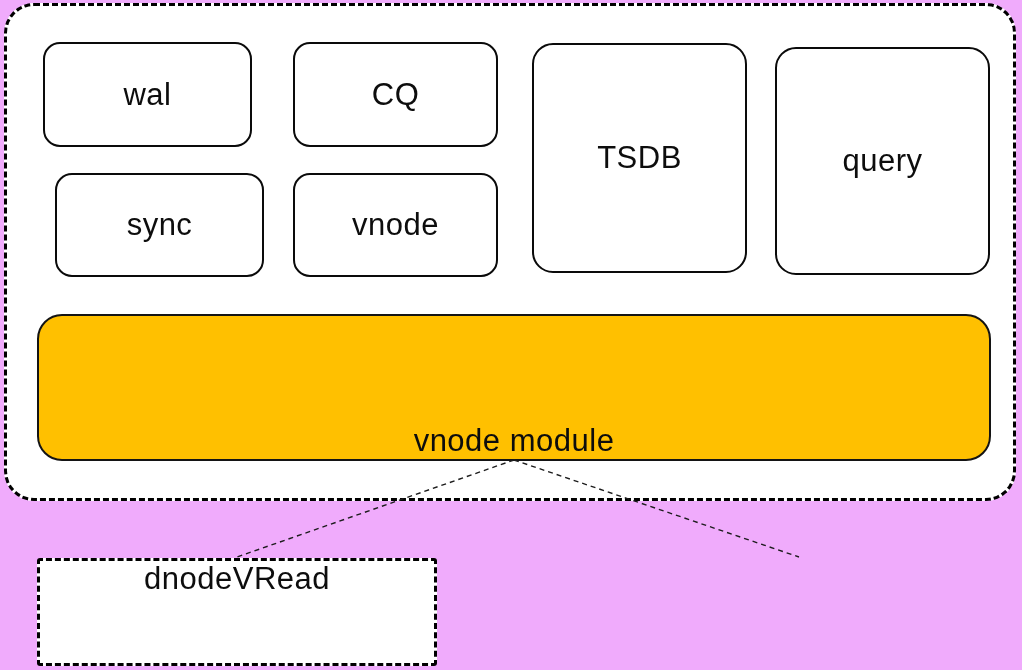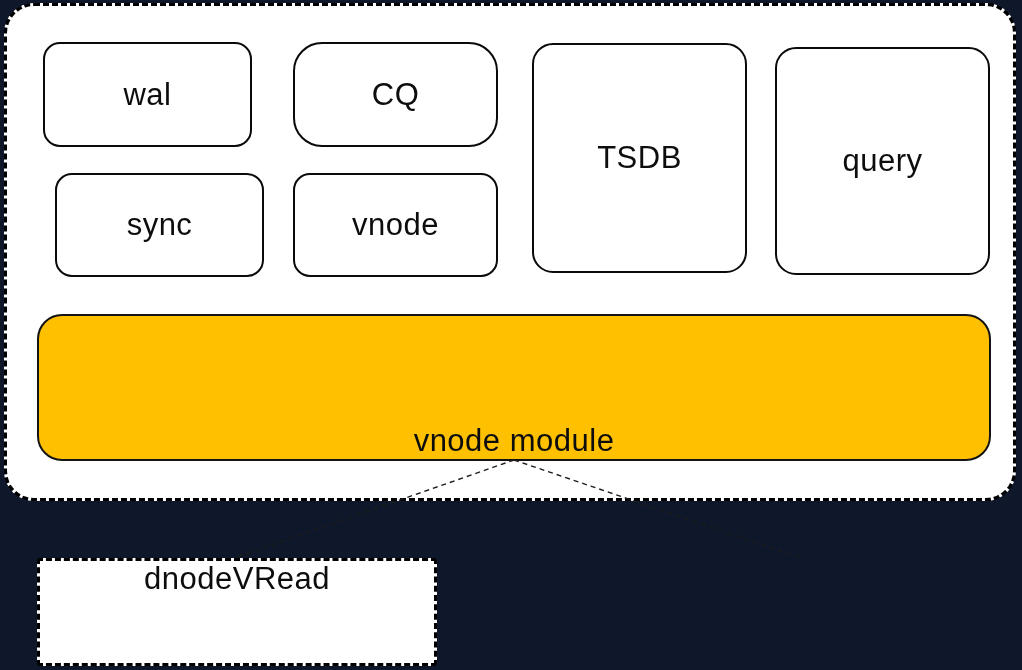--- a/index.html
+++ b/index.html
@@ -4,21 +4,21 @@
 <style>
   html, body {
     margin: 0;
     padding: 0;
     background: #000;
   }
   .canvas {
     position: relative;
     width: 1022px;
     height: 670px;
-    background: #0f172a;
+    background: #f0abfc;
     overflow: hidden;
     font-family: "Liberation Sans", sans-serif;
     color: #0d0d0d;
   }
   
   .outer-container {
     position: absolute;
     left: 4px;
     top: 3px;
     width: 1012px;
@@ -36,21 +36,21 @@
     border: 2.5px solid #0a0a0a;
     border-radius: 17px;
     display: flex;
     align-items: center;
     justify-content: center;
     font-size: 31px;
     letter-spacing: 0.5px;
     z-index: 2;
   }
   .box-wal    { left: 43px;  top: 42px;  width: 209px; height: 105px; }
-  .box-cq     { left: 293px; top: 42px;  width: 205px; height: 105px; border-radius: 29px; }
+  .box-cq     { left: 293px; top: 42px;  width: 205px; height: 105px; }
   .box-sync   { left: 55px;  top: 173px; width: 209px; height: 104px; }
   .box-events { left: 293px; top: 173px; width: 205px; height: 104px; }
   .box-tsdb   { left: 532px; top: 43px;  width: 215px; height: 230px; border-radius: 21px; }
   .box-query  { left: 775px; top: 47px;  width: 215px; height: 228px; border-radius: 21px; }
   .vnode-box {
     position: absolute;
     left: 37px;
     top: 314px;
     width: 954px;
     height: 147px;

